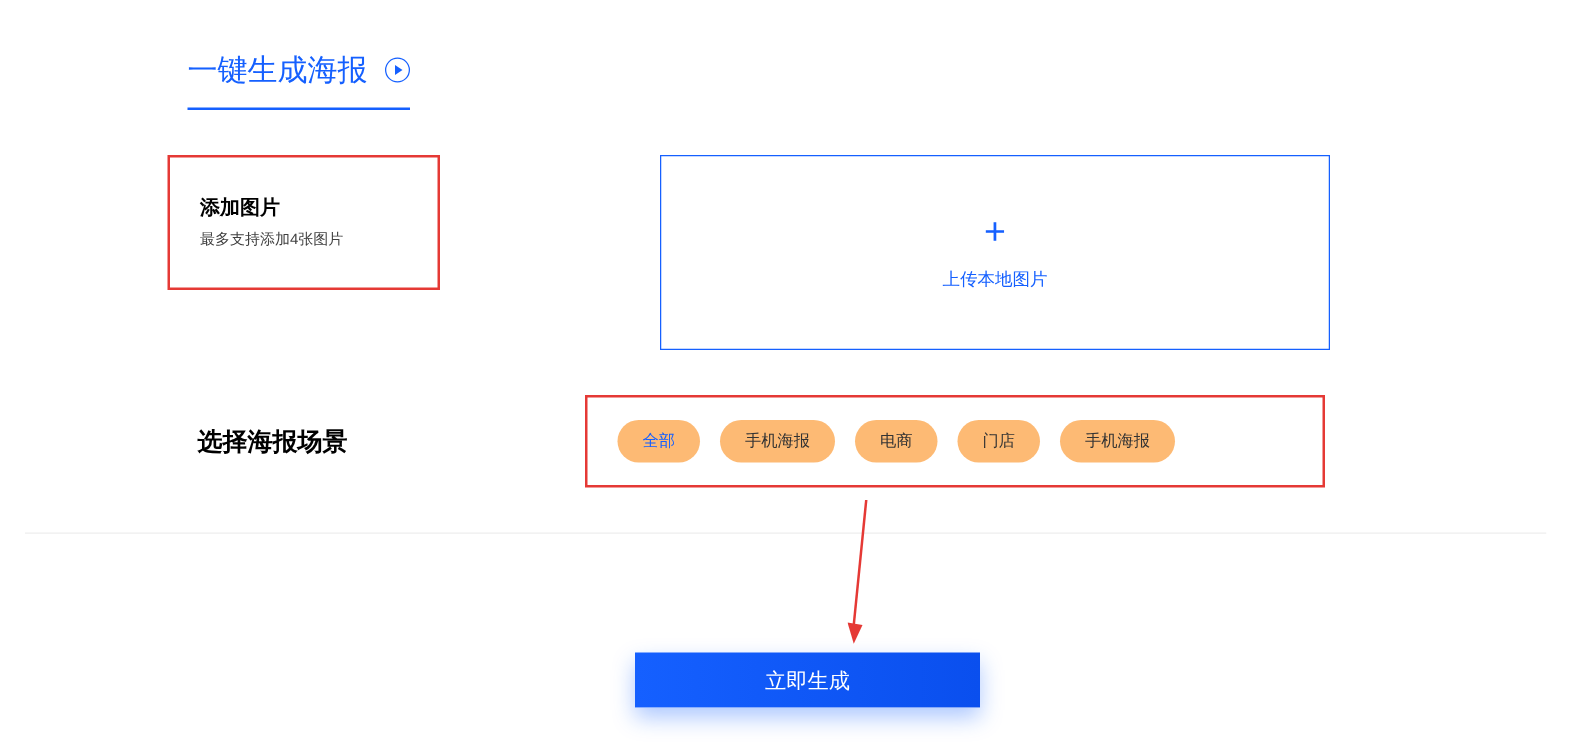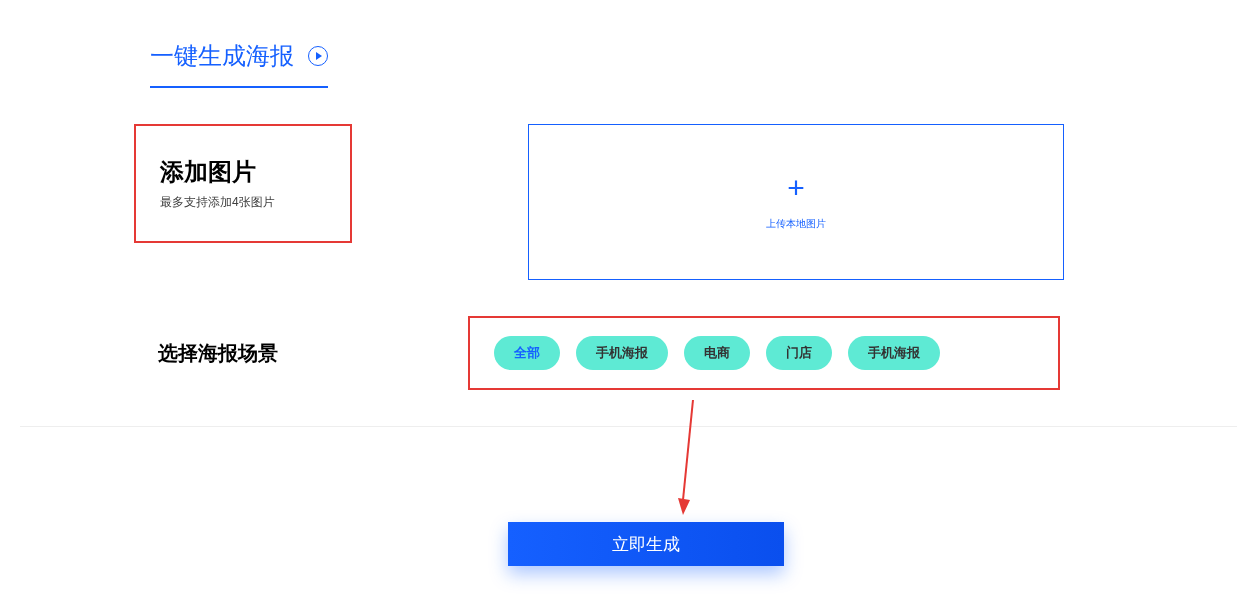--- a/index.html
+++ b/index.html
@@ -52,21 +52,21 @@
       align-items: flex-start;
       margin-top: 36px;
     }
     .left-panel {
       margin-left: 114px;
       border: 2px solid #e53935;
       padding: 30px 24px 30px 24px;
       width: 218px;
     }
     .panel-title {
-      font-size: 24px;
+      font-size: 16px;
       font-weight: 700;
       color: #000;
       margin-bottom: 6px;
     }
     .panel-subtitle {
       font-size: 12px;
       color: #404040;
     }
     .upload-box {
       margin-left: 176px;
@@ -80,21 +80,21 @@
       cursor: pointer;
     }
     .plus-icon {
       font-size: 30px;
       color: #1560ff;
       font-weight: 300;
       line-height: 1;
       margin-bottom: 14px;
     }
     .upload-text {
-      font-size: 10px;
+      font-size: 14px;
       color: #1560ff;
     }
     .scene-row {
       display: flex;
       align-items: center;
       margin-top: 36px;
     }
     .scene-label {
       margin-left: 138px;
       font-size: 20px;
@@ -103,28 +103,27 @@
     }
     .scene-tabs {
       margin-left: 190px;
       border: 2px solid #e53935;
       padding: 18px 24px;
       display: flex;
       gap: 16px;
       width: 592px;
     }
     .scene-tab {
-      background: #5eead4;
+      background: #fdba74;
       border-radius: 18px;
       padding: 8px 20px;
       font-size: 13px;
       color: #333;
       cursor: pointer;
       white-space: nowrap;
-      font-weight: bold;
     }
     .scene-tab.active {
       color: #1560ff;
     }
     .divider {
       margin-top: 36px;
       border-top: 1px solid #eee;
       width: 100%;
     }
     .arrow-container {

